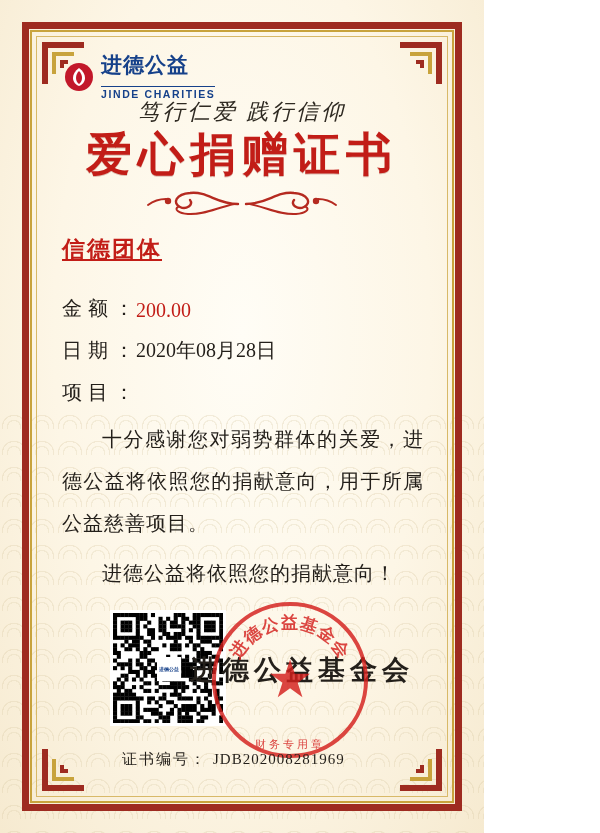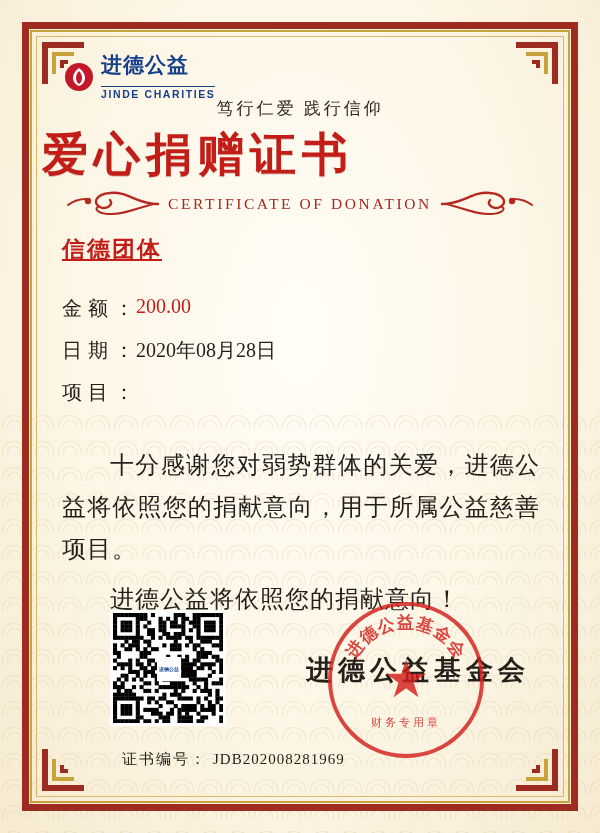--- a/index.html
+++ b/index.html
@@ -10,21 +10,21 @@
     width: 600px;
     height: 833px;
     background: #ffffff;
     font-family: "Liberation Serif", "DejaVu Serif", serif;
     overflow: hidden;
   }
 
   
   .certificate {
     position: relative;
-    width: 600px;
+    width: 484px;
     height: 833px;
     box-sizing: border-box;
     background:
       radial-gradient(ellipse at 50% 40%, #fffdf6 0%, #fdf6e6 55%, #f6ead0 100%);
     overflow: hidden;
   }
 
   
   .wave-pattern {
     position: absolute;
@@ -109,29 +109,30 @@
     margin-top: 11px;
     border-top: 1px solid #16418a;
     padding-top: 2px;
   }
 
   
   .motto {
     position: absolute;
     top: 55px; left: 0; right: 0;
     text-align: center;
-    font-size: 17px;
+    font-size: 22px;
     color: #2f2a22;
     letter-spacing: 3px;
     font-family: "Liberation Serif", serif;
+    font-style: italic;
   }
   .main-title {
     position: absolute;
     top: 82px; left: 0; right: 0;
-    text-align: left;
+    text-align: center;
     font-size: 46px;
     font-weight: bold;
     color: #c21d17;
     letter-spacing: 6px;
     font-family: "Liberation Serif", serif;
     text-shadow: 0 1px 0 rgba(120,20,10,.25);
   }
   .subtitle-row {
     position: absolute;
     top: 145px; left: 0; right: 0;
@@ -163,43 +164,43 @@
 
   
   .fields {
     position: absolute;
     top: 253px;
     left: 20px;
     right: 20px;
   }
   .field-row {
     display: flex;
-    align-items: flex-start;
+    align-items: flex-end;
     margin-bottom: 15px;
     font-size: 20px;
     color: #231f1a;
   }
   .field-label {
     letter-spacing: 6px;
     white-space: nowrap;
   }
   .field-colon { margin: 0 2px 0 0; }
   .field-value { }
   .amount-value {
     color: #c21d17;
     font-weight: normal;
   }
 
   
   .body-text {
     position: absolute;
-    top: 402px;
+    top: 376px;
     left: 20px;
     right: 18px;
-    font-size: 24px;
+    font-size: 20px;
     line-height: 42px;
     color: #231f1a;
     letter-spacing: 1px;
     text-align: justify;
   }
   .body-text p {
     margin: 0 0 8px 0;
     text-indent: 2em;
   }
 
@@ -273,21 +274,21 @@
   }
   .seal-ring-text text {
     fill: #d41f1c;
     font-family: "Liberation Serif", serif;
     font-size: 17px;
     font-weight: bold;
     letter-spacing: 1px;
   }
   .seal-bottom-text {
     position: absolute;
-    left: 0; right: 0; bottom: 24px;
+    left: 0; right: 0; bottom: 2px;
     text-align: center;
     color: #d41f1c;
     font-size: 11px;
     letter-spacing: 3px;
   }
 
   
   .cert-no {
     position: absolute;
     left: 80px;
@@ -358,21 +359,20 @@
 
     <div class="main-title">爱心捐赠证书</div>
 
     <div class="subtitle-row">
       <svg class="flourish" width="96" height="34" viewBox="0 0 96 34">
         <path d="M92 17 C70 17 62 4 44 6 C30 7 26 16 34 20 C40 23 48 18 44 13" stroke="#b52a20" stroke-width="2.4" fill="none" stroke-linecap="round"></path>
         <path d="M88 17 C70 21 58 28 42 27 C32 26.4 28 22 32 20" stroke="#b52a20" stroke-width="2" fill="none" stroke-linecap="round"></path>
         <path d="M20 12 C12 12 6 15 2 18" stroke="#b52a20" stroke-width="2" fill="none" stroke-linecap="round"></path>
         <circle cx="22" cy="14" r="3.2" fill="#b52a20"></circle>
       </svg>
-      <span class="subtitle-en">CERTIFICATE OF DONATION</span>
       <svg class="flourish" width="96" height="34" viewBox="0 0 96 34" style="transform:scaleX(-1)">
         <path d="M92 17 C70 17 62 4 44 6 C30 7 26 16 34 20 C40 23 48 18 44 13" stroke="#b52a20" stroke-width="2.4" fill="none" stroke-linecap="round"></path>
         <path d="M88 17 C70 21 58 28 42 27 C32 26.4 28 22 32 20" stroke="#b52a20" stroke-width="2" fill="none" stroke-linecap="round"></path>
         <path d="M20 12 C12 12 6 15 2 18" stroke="#b52a20" stroke-width="2" fill="none" stroke-linecap="round"></path>
         <circle cx="22" cy="14" r="3.2" fill="#b52a20"></circle>
       </svg>
     </div>
 
     <div class="recipient">信德团体</div>
 

